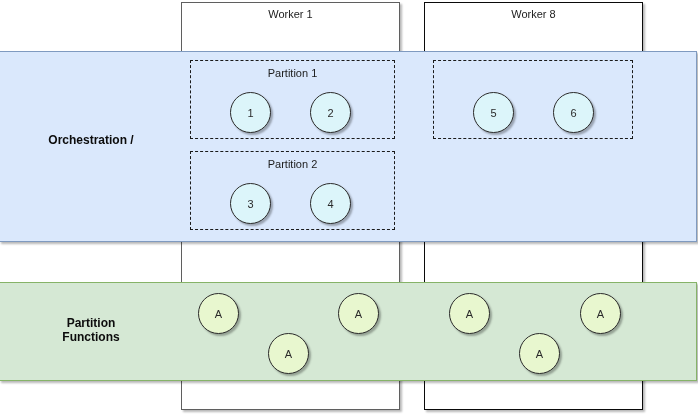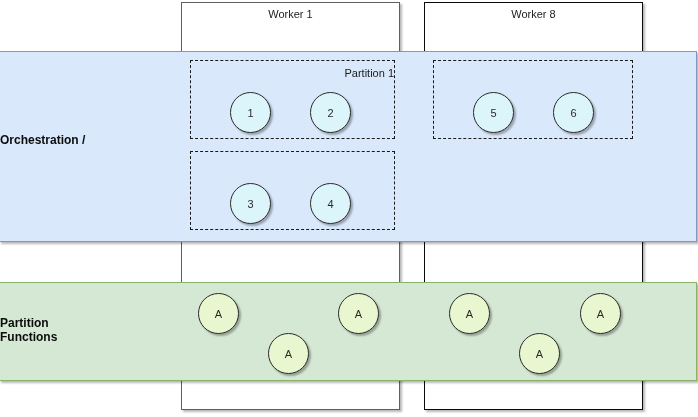--- a/index.html
+++ b/index.html
@@ -35,33 +35,33 @@
   }
   .band.orchestration{
     top:51px;height:191px;background:var(--orchestration-band-fill);
     border:1px solid var(--orchestration-band-border);
   }
   .band.activity{
     top:282px;height:99px;background:var(--activity-band-fill);
     border:1px solid var(--activity-band-border);
   }
   .band-label{
-    position:absolute;left:0;width:182px;text-align:left;
+    position:absolute;left:0;width:182px;text-align:center;
     font-weight:bold;font-size:12px;line-height:14px;color:#0c0c0c;
   }
   .band.orchestration .band-label{top:81px;}
   .band.activity .band-label{top:33px;}
   .partition{
     position:absolute;border:1px dashed #1a1a1a;box-sizing:border-box;background:transparent;
   }
   .partition.p1{left:190px;top:60px;width:205px;height:79px;}
   .partition.p2{left:190px;top:151px;width:205px;height:79px;}
   .partition.p3{left:433px;top:60px;width:200px;height:79px;}
   .partition-title{
-    position:absolute;top:6px;left:0;width:100%;text-align:right;
+    position:absolute;top:6px;left:0;width:100%;text-align:center;
     font-size:11px;color:#1c1c1c;
   }
   .circle{
     position:absolute;width:41px;height:41px;border-radius:50%;
     border:1px solid var(--shape-stroke);box-sizing:border-box;
     display:flex;align-items:center;justify-content:center;
     font-size:11px;color:#2a2a2a;
     box-shadow:2px 2px 2px rgba(0,0,0,0.3);
   }
   .partition .circle{background:var(--partition-circle-fill);top:31px;}
@@ -93,20 +93,21 @@
     </div>
   </div>
 
   <div class="partition p1">
     <div class="partition-title">Partition 1</div>
     <div class="circle c0">1</div>
     <div class="circle c1">2</div>
   </div>
 
   <div class="partition p2">
+    <div class="partition-title">Partition 2</div>
     <div class="circle c0">3</div>
     <div class="circle c1">4</div>
   </div>
 
   <div class="partition p3">
     <div class="circle c0">5</div>
     <div class="circle c1">6</div>
   </div>
 
   <div class="band activity">

